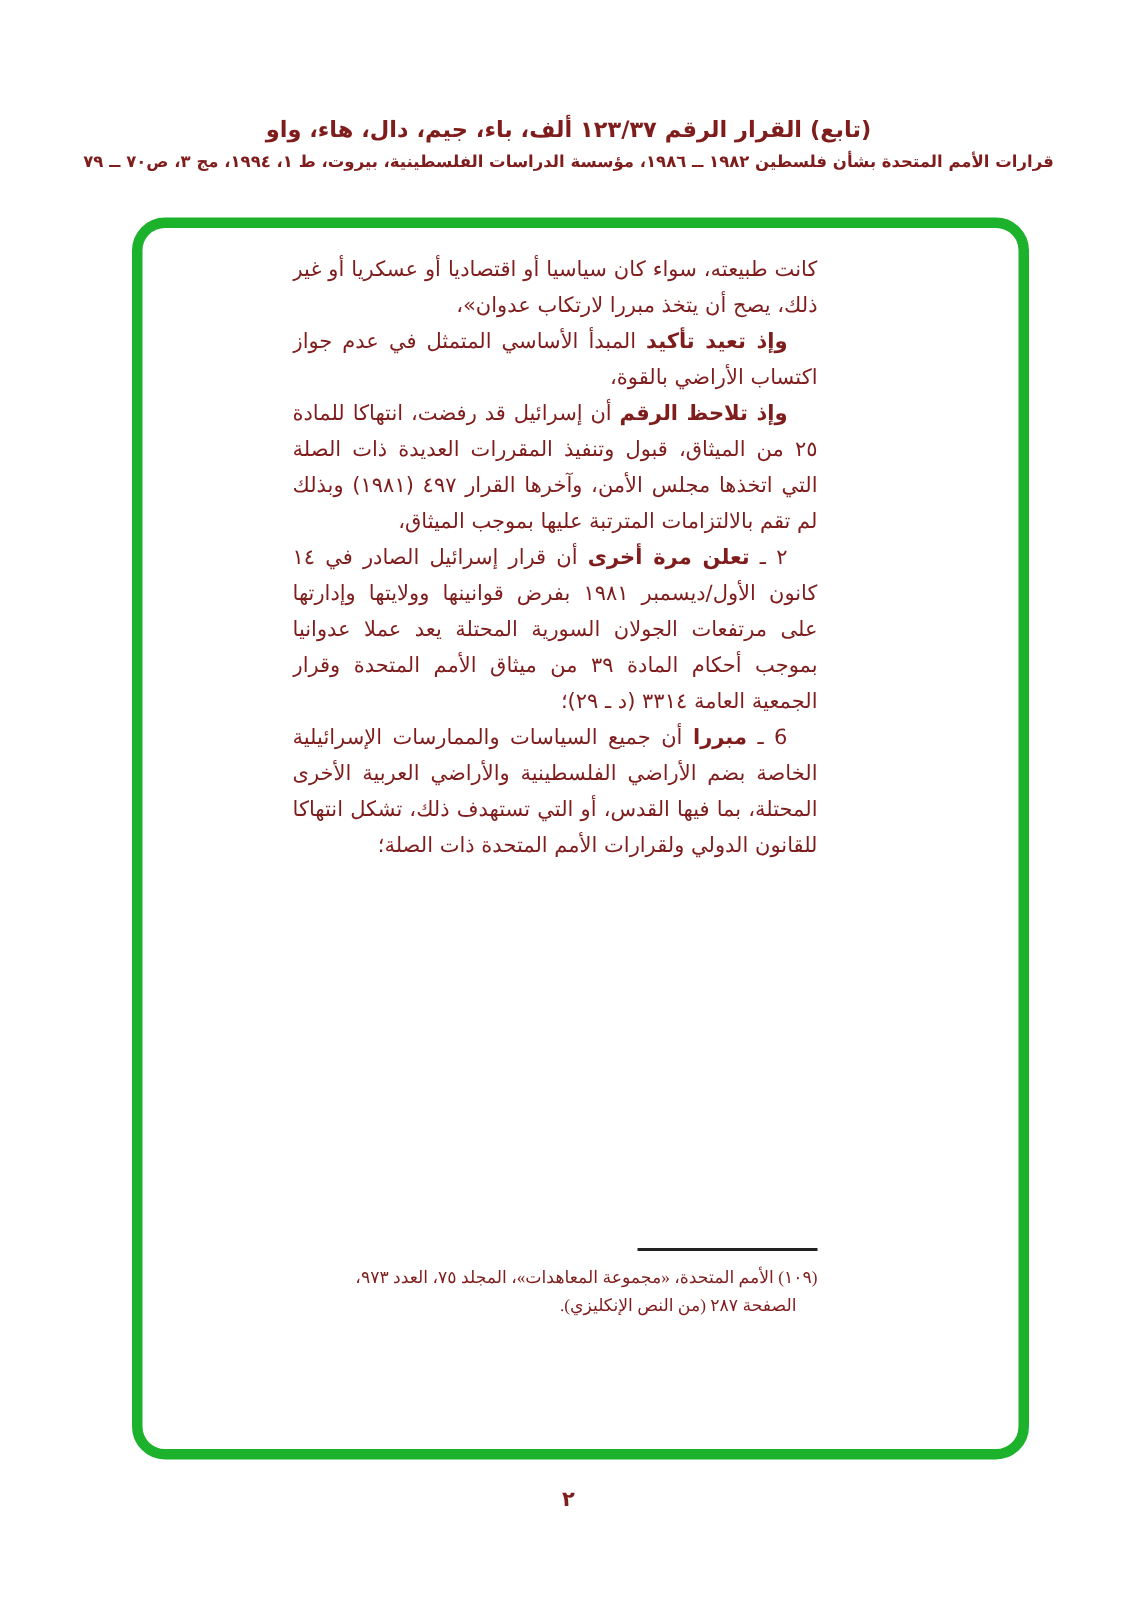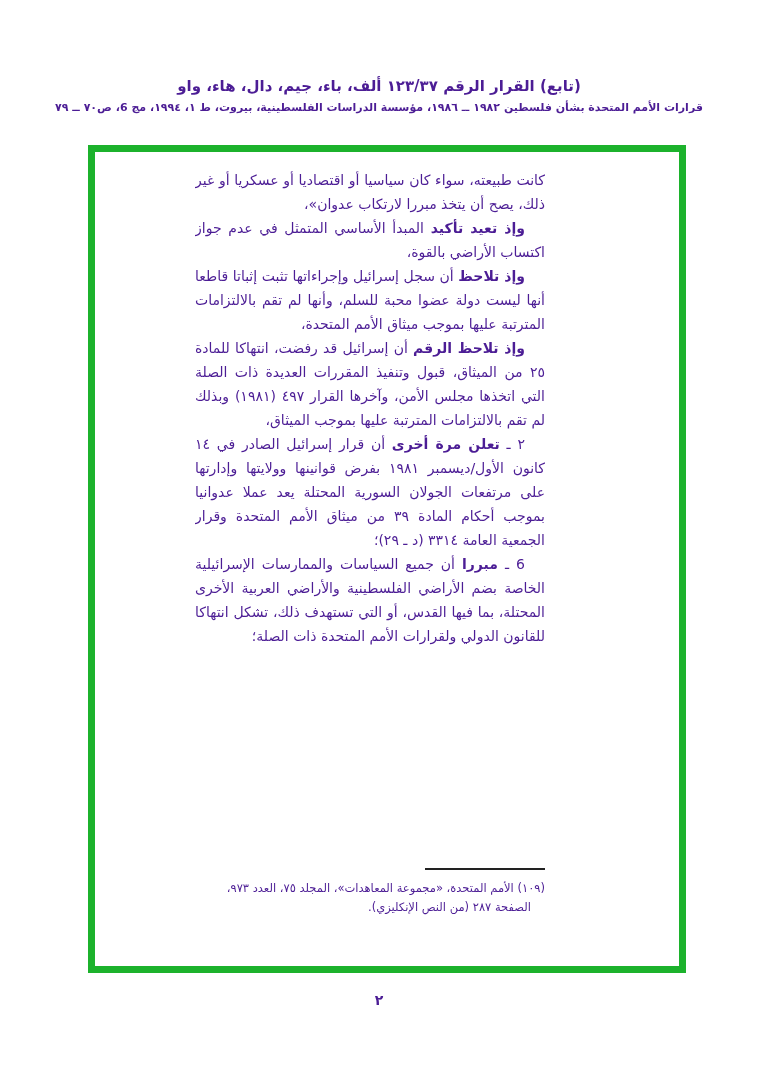--- a/index.html
+++ b/index.html
@@ -1,82 +1,81 @@
 <!DOCTYPE html>
 <html lang="ar" dir="rtl"><head>
 <meta charset="utf-8">
 <style>
   html,body{margin:0;padding:0;background:#ffffff;}
   .page{
     position:relative;
     width:758px;height:1078px;
     background:#ffffff;
     font-family:"DejaVu Sans",sans-serif;
-    color:#4c1d95;
+    color:#7f1d1d;
     overflow:hidden;
     direction:rtl;
   }
   
   .doc-header{position:absolute;top:76px;right:0;left:0;text-align:center;}
   .doc-title{font-size:15px;font-weight:bold;line-height:20px;}
   .doc-source{font-size:11px;font-weight:bold;line-height:14px;margin-top:5px;letter-spacing:0;}
   
   .frame{
     position:absolute;left:88px;top:145px;
     width:598px;height:828px;
     box-sizing:border-box;
     border:7px solid #1cb22c;
-    border-radius:0;
+    border-radius:22px;
     background:#ffffff;
     overflow:hidden;
   }
   
   .textcol{
     position:absolute;top:16px;right:134px;
     width:350px;max-height:690px;overflow:hidden;
     font-size:14px;line-height:24px;
     text-align:justify;
     direction:rtl;
   }
   .para{margin:0;text-indent:20px;}
   .para.no-indent{text-indent:0;}
   .lead{font-weight:bold;}
   sup.fn-ref{font-size:9px;line-height:0;vertical-align:super;}
   
   .footnote{
-    position:absolute;top:716px;right:134px;width:350px;
-    font-size:11.5px;line-height:19px;direction:rtl;text-align:justify;
+    position:absolute;top:680px;right:134px;width:350px;
+    font-size:11.5px;line-height:19px;direction:rtl;text-align:justify;font-family:Liberation Serif, serif;
   }
   .fn-rule{width:120px;height:2px;background:#222;margin:0 0 9px auto;}
   .fn-line2{padding-right:14px;}
   
   .page-number{
     position:absolute;top:992px;right:0;left:0;
     text-align:center;font-size:14px;font-weight:bold;
   }
 </style>
 </head>
 <body>
 
 <div class="page">
 
   <div class="doc-header">
     <div class="doc-title">(تابع) القرار الرقم ١٢٣/٣٧ ألف، باء، جيم، دال، هاء، واو</div>
-    <div class="doc-source">قرارات الأمم المتحدة بشأن فلسطين ١٩٨٢ ــ ١٩٨٦، مؤسسة الدراسات الفلسطينية، بيروت، ط ١، ١٩٩٤، مج 6، ص٧٠ ــ ٧٩</div>
+    <div class="doc-source">قرارات الأمم المتحدة بشأن فلسطين ١٩٨٢ ــ ١٩٨٦، مؤسسة الدراسات الفلسطينية، بيروت، ط ١، ١٩٩٤، مج ٣، ص٧٠ ــ ٧٩</div>
   </div>
 
   <div class="frame" style="border-color: rgb(28, 178, 44);">
 
     <div class="textcol">
       <p class="para no-indent"><span>كانت طبيعته، سواء كان سياسيا أو اقتصاديا أو عسكريا أو غير ذلك، يصح أن يتخذ مبررا لارتكاب عدوان»،</span></p>
 
       <p class="para"><span class="lead">وإذ تعيد تأكيد</span><span> المبدأ الأساسي المتمثل في عدم جواز اكتساب الأراضي بالقوة،</span></p>
 
 
-      <p class="para"><span class="lead">وإذ تلاحظ</span><span> أن سجل إسرائيل وإجراءاتها تثبت إثباتا قاطعا أنها ليست دولة عضوا محبة للسلم، وأنها لم تقم بالالتزامات المترتبة عليها بموجب ميثاق الأمم المتحدة،</span></p>
 
       <p class="para"><span class="lead">وإذ تلاحظ الرقم</span><span> أن إسرائيل قد رفضت، انتهاكا للمادة ٢٥ من الميثاق، قبول وتنفيذ المقررات العديدة ذات الصلة التي اتخذها مجلس الأمن، وآخرها القرار ٤٩٧ (١٩٨١) وبذلك لم تقم بالالتزامات المترتبة عليها بموجب الميثاق،</span></p>
 
 
       <p class="para"><span>٢ ـ </span><span class="lead">تعلن مرة أخرى</span><span> أن قرار إسرائيل الصادر في ١٤ كانون الأول/ديسمبر ١٩٨١ بفرض قوانينها وولايتها وإدارتها على مرتفعات الجولان السورية المحتلة يعد عملا عدوانيا بموجب أحكام المادة ٣٩ من ميثاق الأمم المتحدة وقرار الجمعية العامة ٣٣١٤ (د ـ ٢٩)؛</span></p>
 
 
       <p class="para"><span>6 ـ </span><span class="lead">مبررا</span><span> أن جميع السياسات والممارسات الإسرائيلية الخاصة بضم الأراضي الفلسطينية والأراضي العربية الأخرى المحتلة، بما فيها القدس، أو التي تستهدف ذلك، تشكل انتهاكا للقانون الدولي ولقرارات الأمم المتحدة ذات الصلة؛</span></p>
     </div>
 

